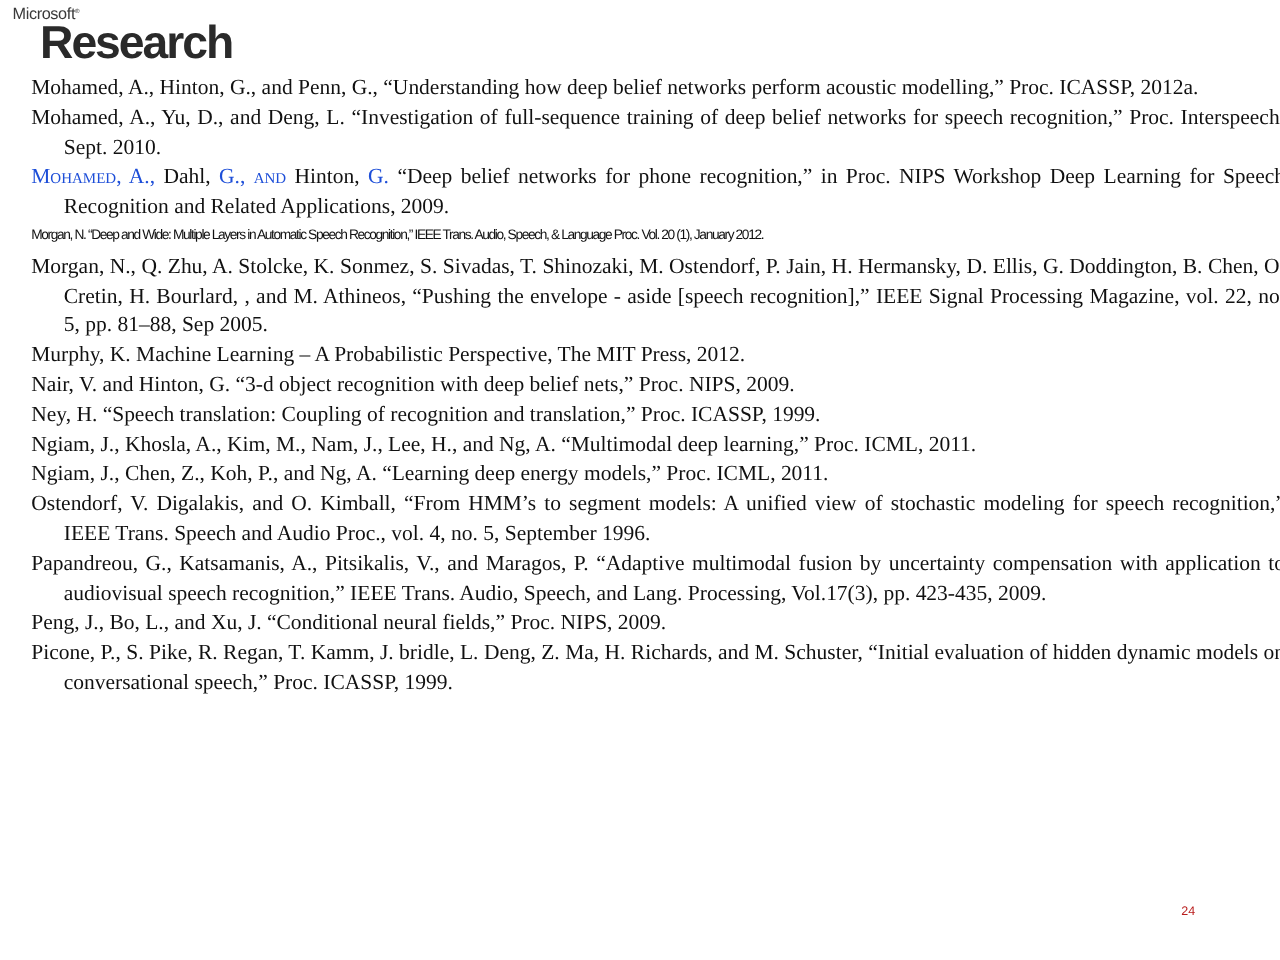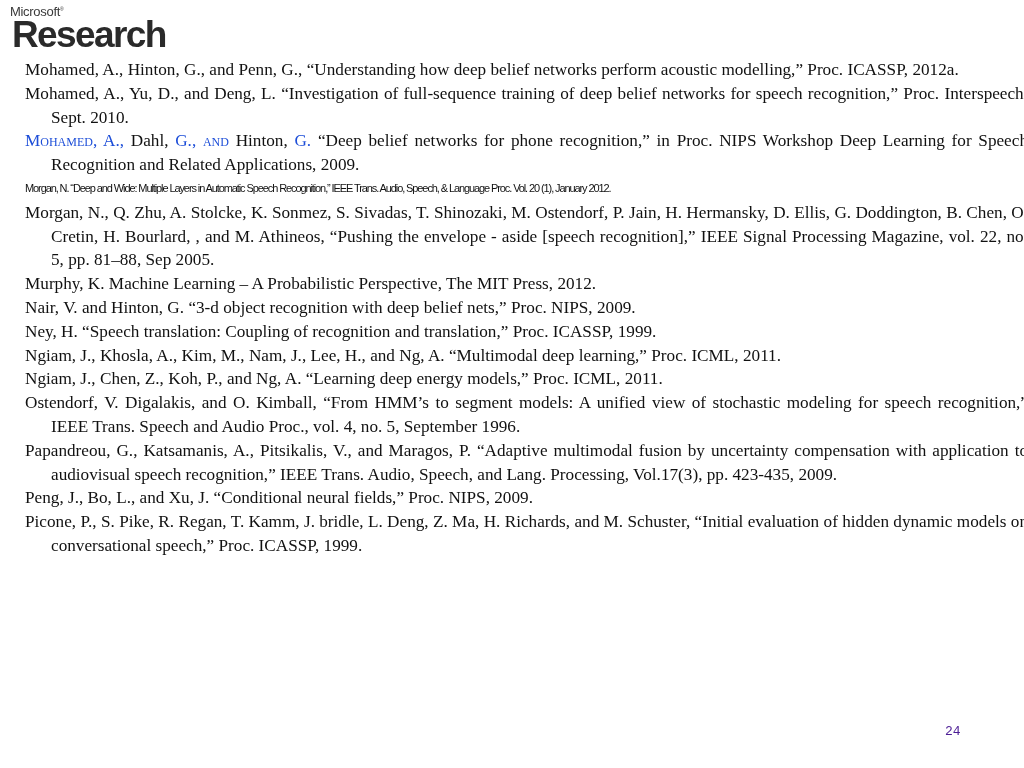--- a/index.html
+++ b/index.html
@@ -8,38 +8,38 @@
     font-family: "Liberation Serif", "DejaVu Serif", serif;
     color: #111111;
   }
   .logo {
     position: absolute; left: 10px; top: 3px;
     font-family: "Liberation Sans", "DejaVu Sans", sans-serif;
     color: #2b2b2b;
   }
   .logo .ms { font-size: 13px; line-height: 13px; letter-spacing: -0.3px; color: #3a3a3a; }
   .logo .ms sup { font-size: 5px; }
-  .logo .rs { font-size: 37px; line-height: 34px; font-weight: bold; letter-spacing: -1.6px; margin-left: 2px; color: #2a2a2a; }
+  .logo .rs { font-size: 37px; line-height: 34px; font-weight: bold; letter-spacing: -1.6px; margin-left: 22px; color: #2a2a2a; }
   .refs {
     position: absolute; left: 25px; top: 58px; width: 1003px;
   }
   .ref {
     font-size: 17.2px; line-height: 23.8px;
     text-align: justify; text-align-last: left;
     padding-left: 26px; text-indent: -26px;
   }
   .ref.narrow {
     font-family: "Liberation Sans", "DejaVu Sans", sans-serif;
     letter-spacing: -1.1px; font-size: 11px;
   }
   .sc { font-variant: small-caps; color: #1d4ed8; }
   .page-num {
     position: absolute; left: 945px; top: 724px;
-    font-size: 13px; color: #4c1d95;
-    font-family: Liberation Mono, monospace;
+    font-size: 10px; color: #b91c1c;
+    font-family: Liberation Sans, sans-serif;
   }
 </style>
 </head>
 <body>
 
 <div class="logo">
   <div class="ms"><span>Microsoft</span><sup>®</sup></div>
   <div class="rs">Research</div>
 </div>
 

